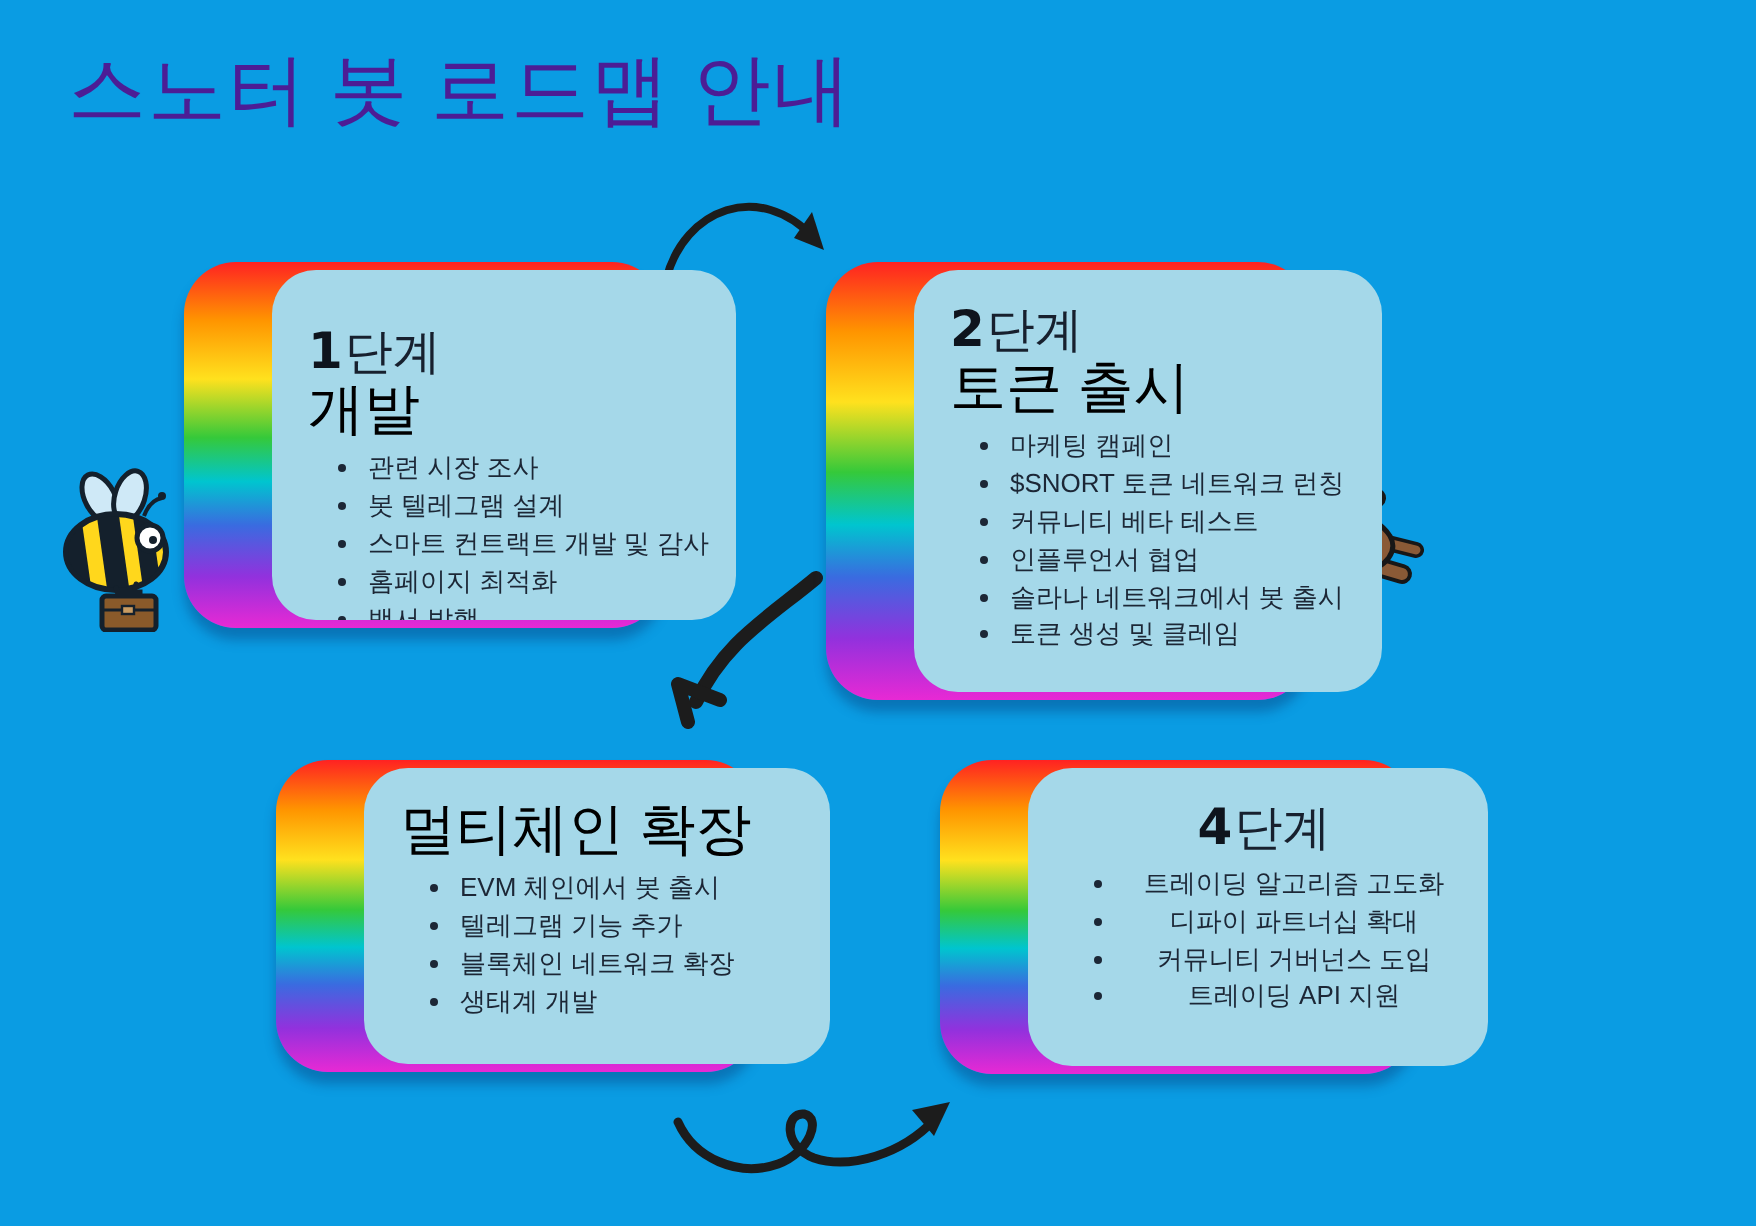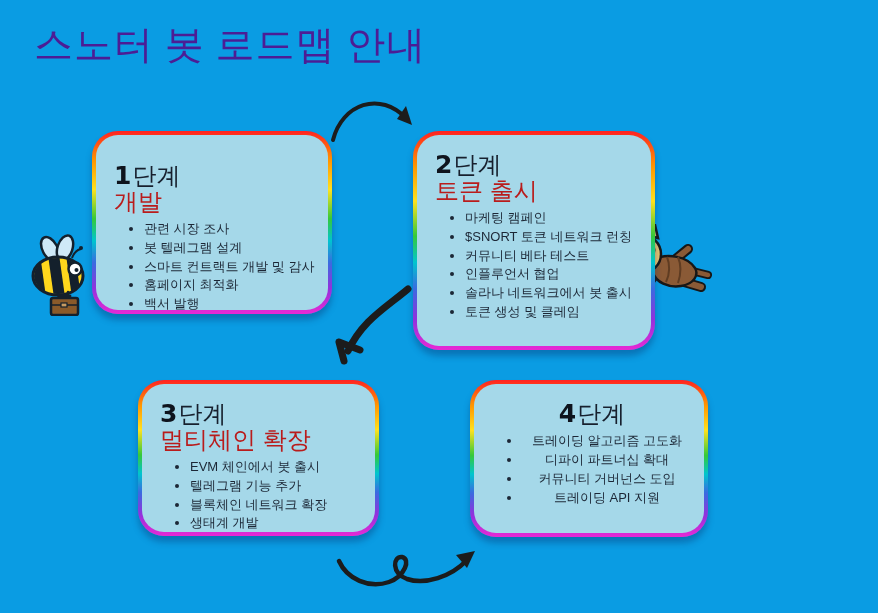--- a/index.html
+++ b/index.html
@@ -15,31 +15,31 @@
   .card{
     position:absolute;border-radius:26px;padding:4px;box-sizing:border-box;
     background:linear-gradient(180deg,
       #ff2222 0%, #ff9500 16%, #ffe11e 32%, #35c93a 48%,
       #00c5cf 60%, #3a6be0 72%, #9231dd 86%, #e829d4 100%);
     box-shadow:0 6px 6px rgba(8,58,118,0.40);
   }
   .card-inner{
     width:100%;height:100%;box-sizing:border-box;
     background:#a5d8e9;border-radius:22px;
-    padding:16px 12px 8px 18px;overflow:hidden;
+    padding:16px 12px 8px 18px;overflow:hidden;margin-left:40px;
   }
   .c1{left:92px;top:131px;width:240px;height:183px;}
   .c2{left:413px;top:131px;width:242px;height:219px;}
   .c3{left:138px;top:380px;width:241px;height:156px;}
   .c4{left:470px;top:380px;width:238px;height:157px;text-align:center;}
   .c1 .card-inner{padding-top:27px;}
 
   .h1{font-size:24px;color:#17202e;line-height:1.08;white-space:nowrap;}
   .num{font-weight:800;font-size:25px;color:#0e141d;font-family:"DejaVu Sans",sans-serif;margin-right:1px;}
-  .h2{font-size:24px;color:#b91c1c;line-height:1.08;margin-bottom:6px;white-space:nowrap;}
+  .h2{font-size:28px;color:#000000;line-height:1.08;margin-bottom:6px;white-space:nowrap;}
   .card ul{margin:6px 0 0;padding-left:30px;color:#1c2736;}
   .card li{font-size:13px;line-height:1.22;margin:3px 0;white-space:nowrap;}
 
   .art{position:absolute;}
 </style>
 </head>
 <body>
 
 <div id="stage">
 
@@ -131,21 +131,20 @@
         <li>인플루언서 협업</li>
         <li>솔라나 네트워크에서 봇 출시</li>
         <li>토큰 생성 및 클레임</li>
 
       </ul>
     </div>
   </div>
 
   <div class="card c3">
     <div class="card-inner">
-      <div class="h1"><span class="num">3</span><span>단계</span></div>
       <div class="h2">멀티체인 확장</div>
       <ul>
         <li>EVM 체인에서 봇 출시</li>
         <li>텔레그램 기능 추가</li>
         <li>블록체인 네트워크 확장</li>
         <li>생태계 개발</li>
 
       </ul>
     </div>
   </div>

